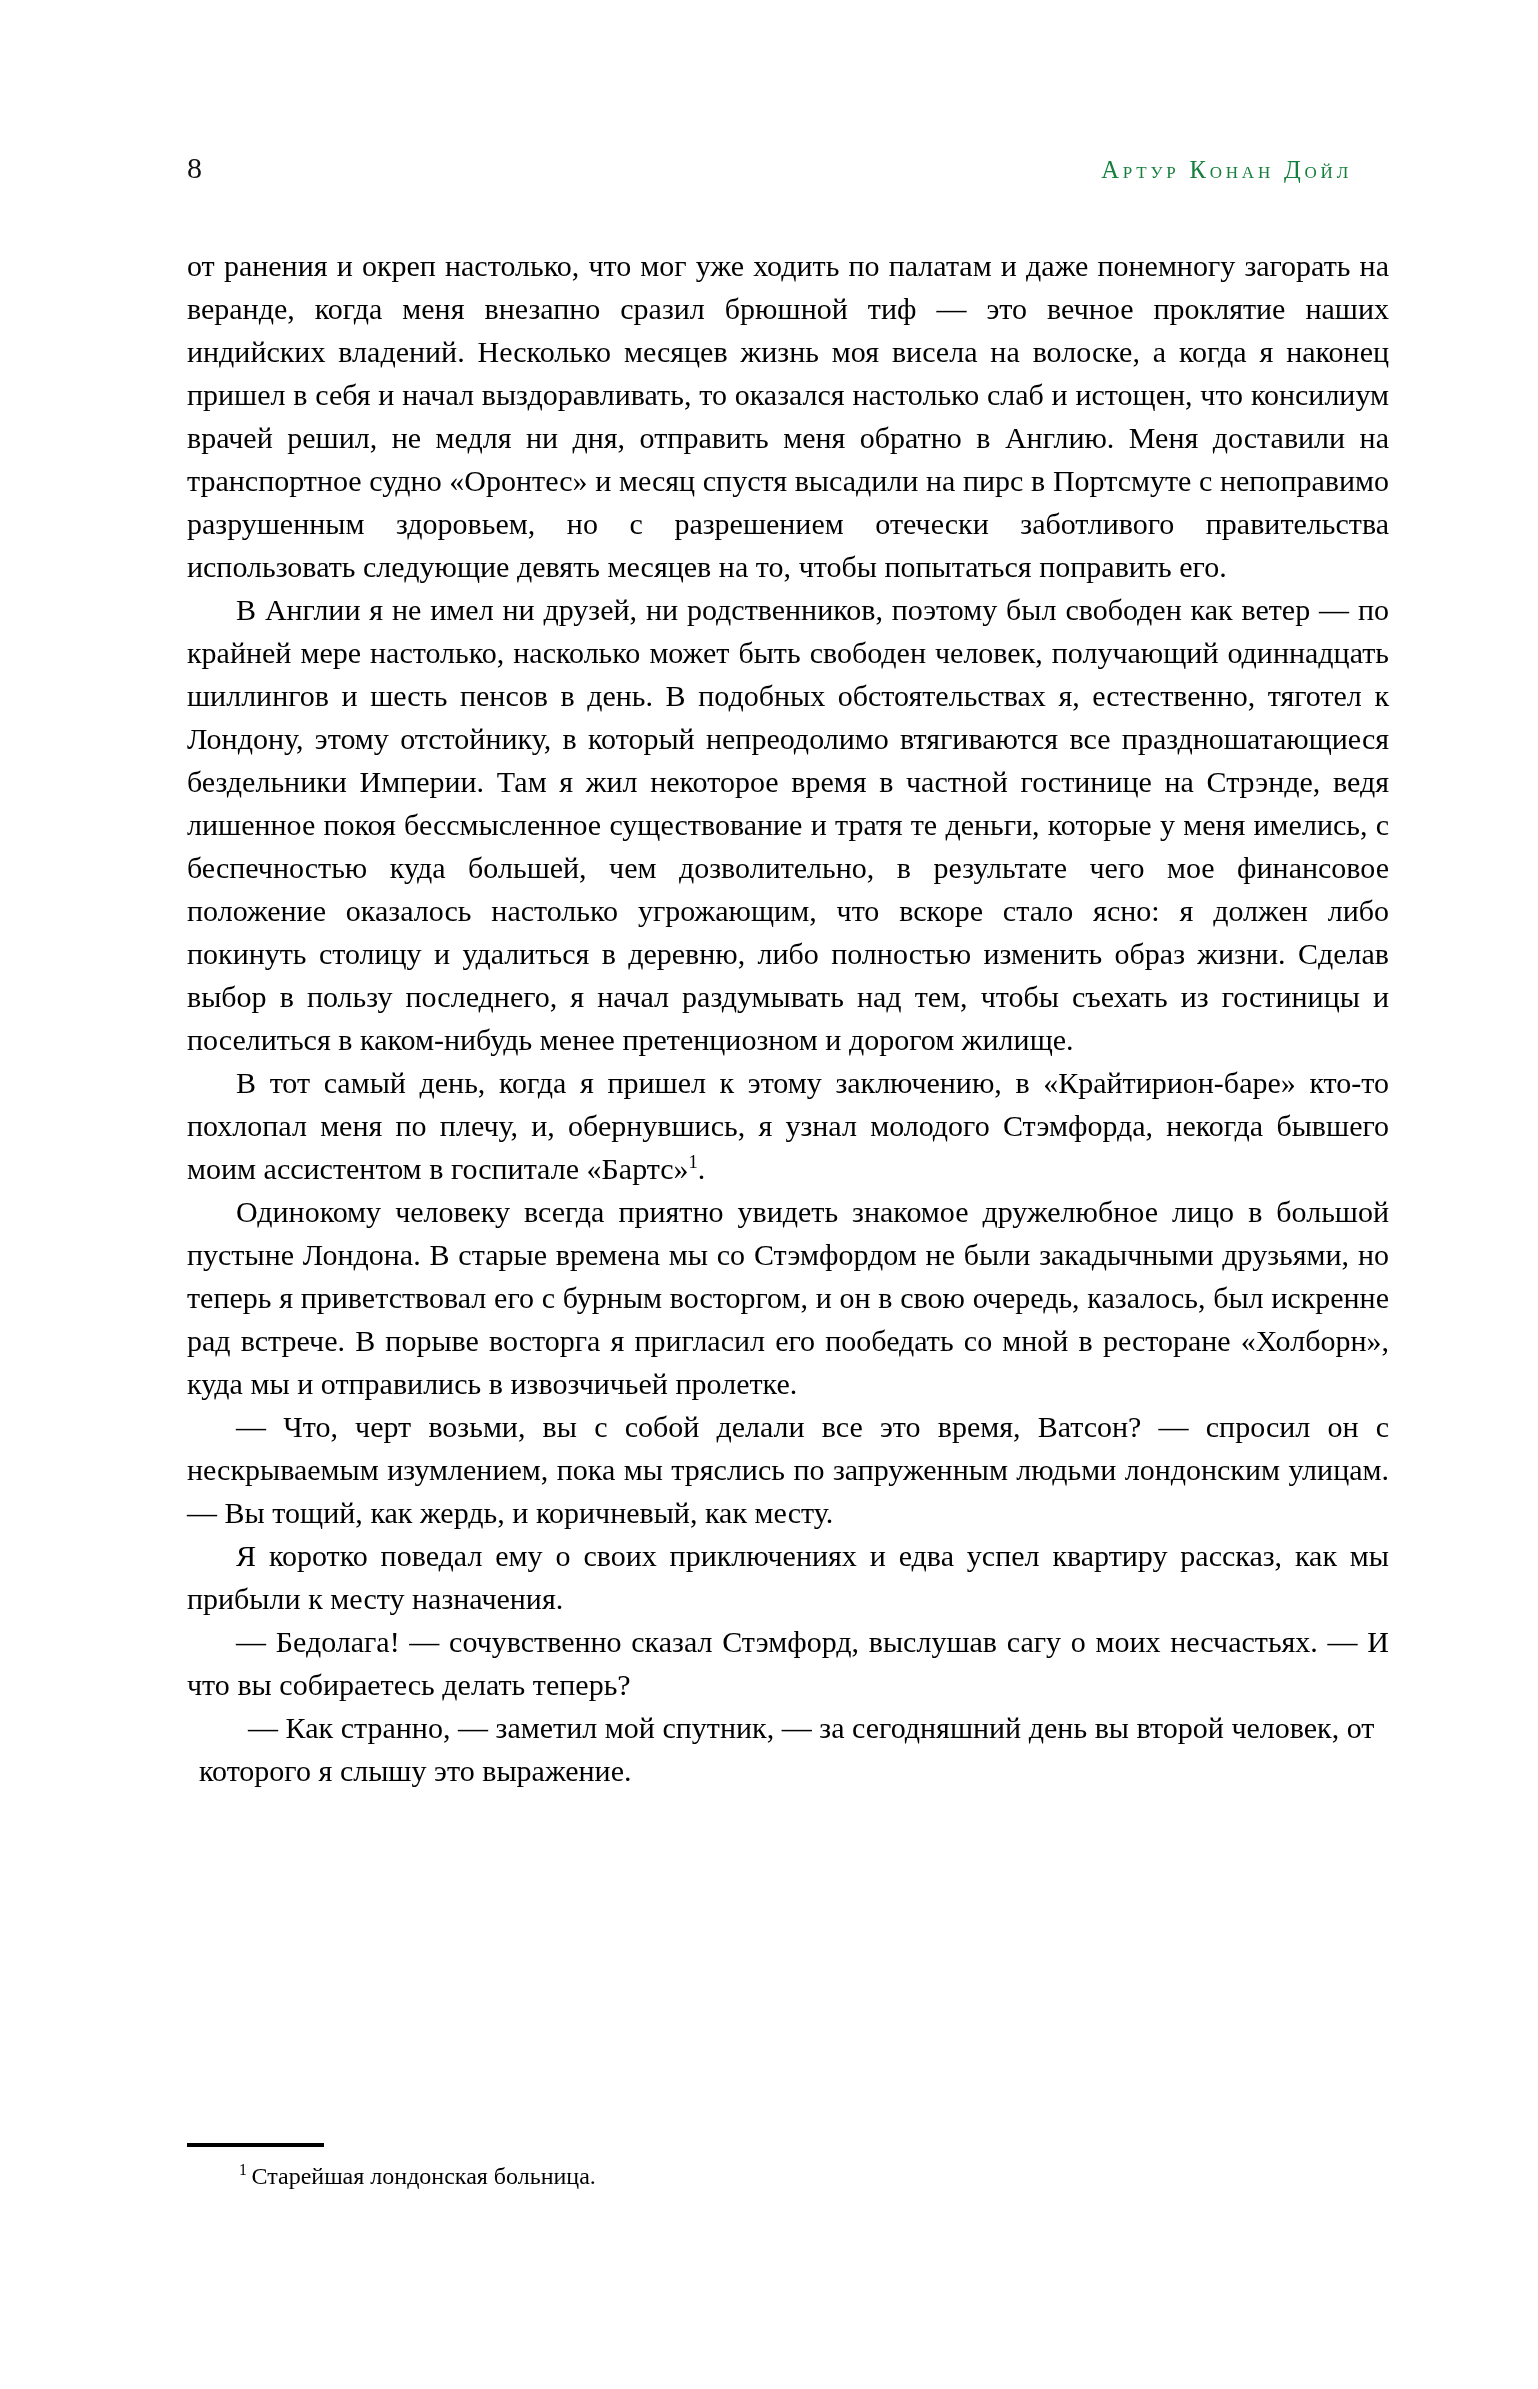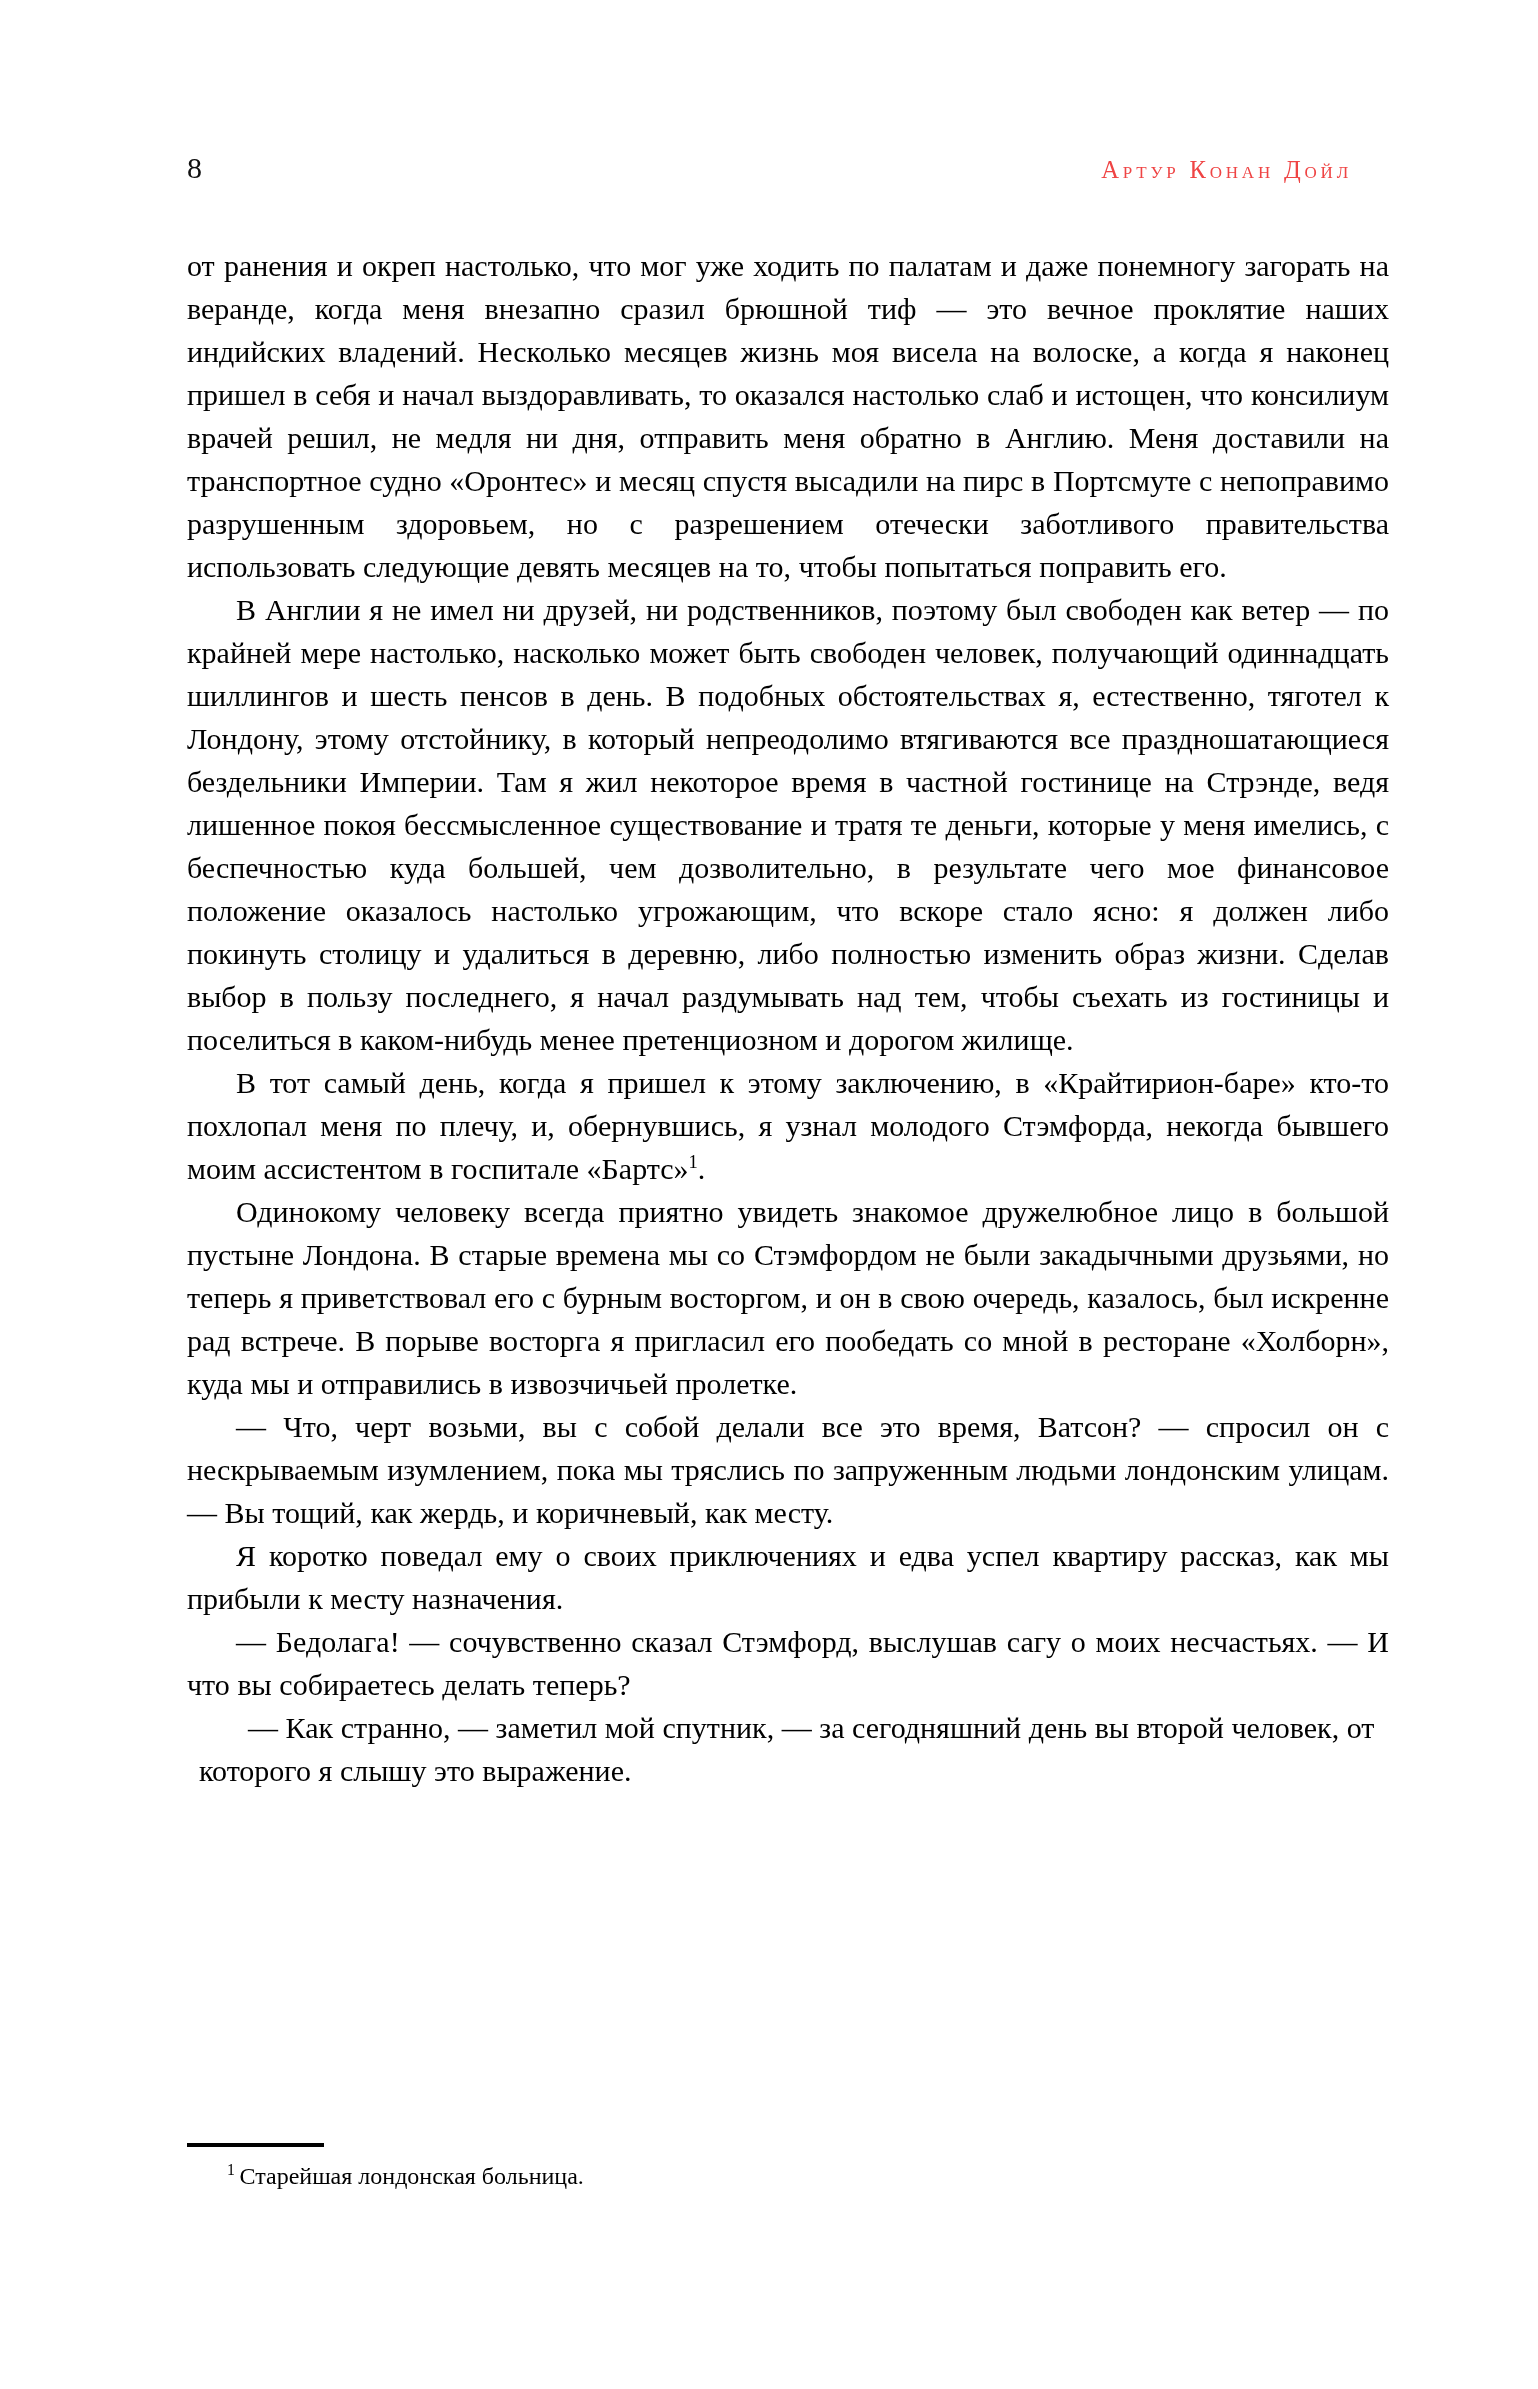--- a/index.html
+++ b/index.html
@@ -35,21 +35,21 @@
   }
   .folio {
     font-size: 30px;
     line-height: 1;
     color: #111;
     letter-spacing: 0.5px;
   }
   .running-title {
     font-size: 24.6px;
     line-height: 1;
-    color: #ef4444;
+    color: #15803d;
     letter-spacing: 3.8px;
     font-variant: small-caps;
     text-transform: none;
     white-space: nowrap;
   }
 
   
   .textblock {
     position: absolute;
     left: 187px;
@@ -87,21 +87,21 @@
     top: 2143px;
     width: 1202px;
   }
   .footnote-rule {
     width: 137px;
     height: 3.6px;
     background: #000000;
     margin: 0 0 14.6px 0;
   }
   .footnote {
-    margin: 0;
+    margin: 12px;
     font-size: 24px;
     line-height: 31px;
     text-indent: 40px;
     text-align: left;
   }
   .footnote sup {
     font-size: 0.66em;
     vertical-align: super;
     line-height: 0;
     padding-right: 4.6px;

